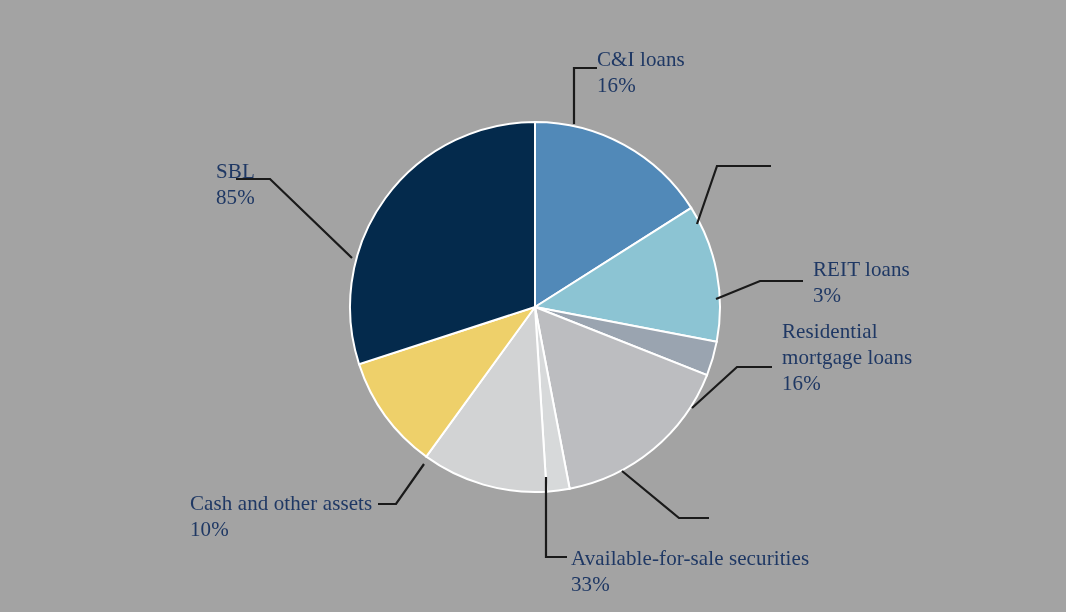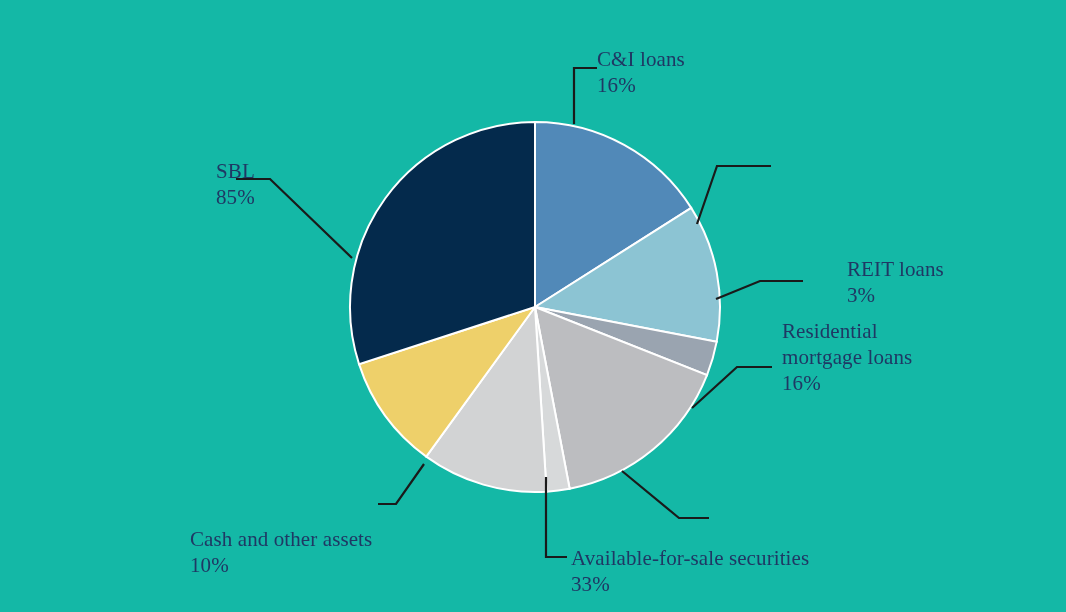--- a/index.html
+++ b/index.html
@@ -4,21 +4,21 @@
 <style>
   html, body {
     margin: 0;
     padding: 0;
     background: #ffffff;
   }
   #canvas {
     position: relative;
     width: 1066px;
     height: 612px;
-    background: #14b8a6;
+    background: #a3a3a3;
     overflow: hidden;
     font-family: "Liberation Serif", "DejaVu Serif", serif;
   }
   #pie-svg {
     position: absolute;
     left: 0;
     top: 0;
     width: 1066px;
     height: 612px;
   }
@@ -57,30 +57,30 @@
       <polyline points="546,477 546,557 567,557"></polyline>
       <polyline points="424,464 396,504 378,504"></polyline>
       <polyline points="352,258 270,179 236,179"></polyline>
     </g>
   </svg>
 
   <div class="pie-label" style="left:597px; top:46px;">C&amp;I loans
 16%</div>
 
 
-  <div class="pie-label" style="left:813px; top:256px;margin-left:34px;">REIT loans
+  <div class="pie-label" style="left:813px; top:256px;">REIT loans
 3%</div>
 
   <div class="pie-label" style="left:782px; top:318px;">Residential
 mortgage loans
 16%</div>
 
 
   <div class="pie-label" style="left:571px; top:545px;">Available-for-sale securities
 33%</div>
 
-  <div class="pie-label" style="left:190px; top:490px; text-align:left;margin-top:36px;">Cash and other assets
+  <div class="pie-label" style="left:190px; top:490px; text-align:left;">Cash and other assets
 10%</div>
 
   <div class="pie-label" style="left:216px; top:158px;">SBL
 85%</div>
 
 </div>
 
 </body></html>

